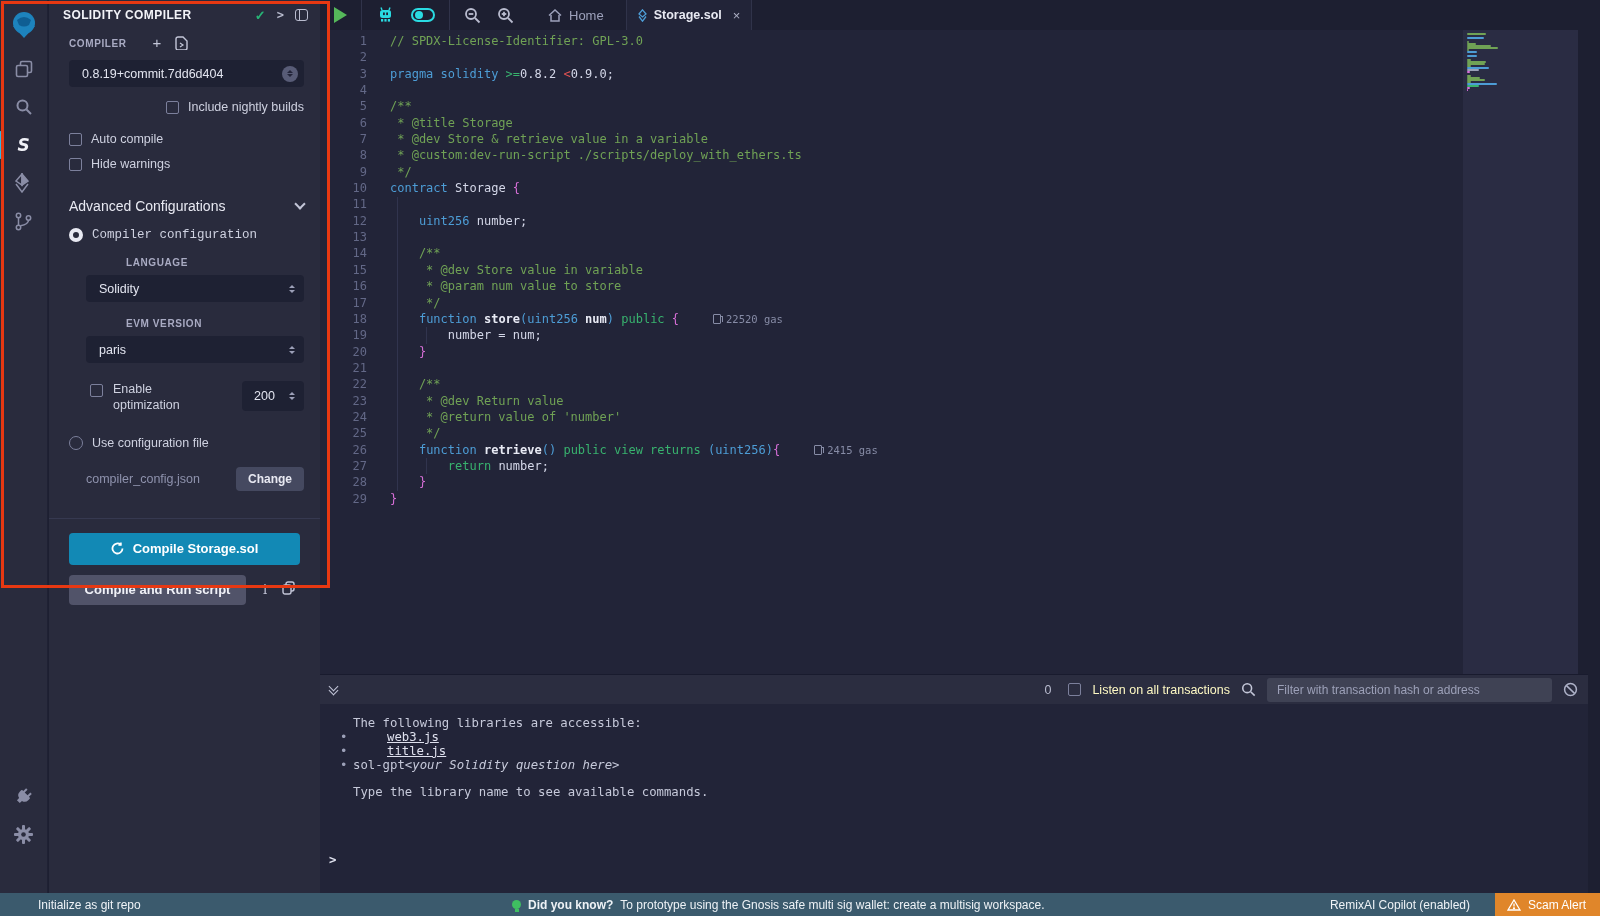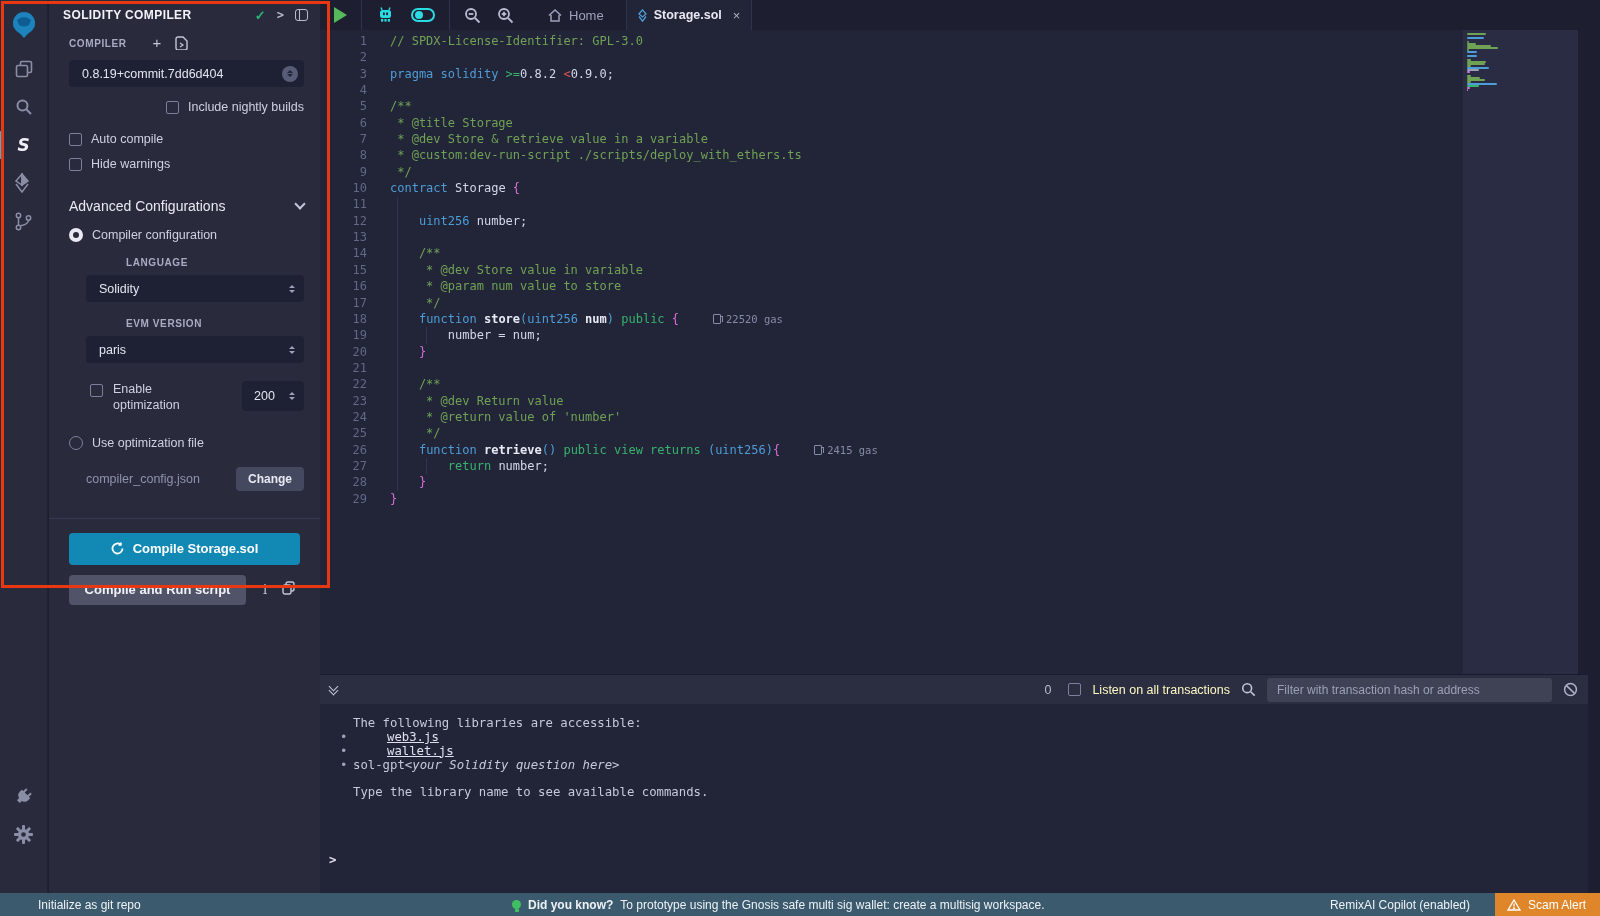--- a/index.html
+++ b/index.html
@@ -44,21 +44,21 @@
   .radio.sel { border:4.5px solid #e8e9f2; background:#292b3d; }
   .chk-row { display:flex; align-items:center; gap:9px; font-size:12.5px; color:#ced1e0; }
 
   #nightly-row { margin:13px 16px 0 0; justify-content:flex-end; }
   #auto-row { margin:18px 0 0 20px; }
   #hide-row { margin:11px 0 0 20px; }
 
   #adv-header { display:flex; align-items:center; margin:27px 16px 0 20px; cursor:pointer; }
   #adv-title { font-size:14px; color:#e8e9f2; flex:1; }
   .chev-dn { width:8px; height:8px; border-right:2px solid #c3c6d8; border-bottom:2px solid #c3c6d8; transform:rotate(45deg); margin-top:-4px; }
-  #cfg-radio-row { margin:14px 0 0 20px; }
+  #cfg-radio-row { margin:14px 0 0 20px;font-family:Liberation Mono, monospace; }
   .sub { margin-left:37px;padding-left:40px; }
   #language-label { margin-top:15px; }
   #language-select { margin:7px 16px 0 37px; height:27px; }
   #evm-label { margin-top:16px; }
   #evm-select { margin:7px 16px 0 37px; height:27px; }
   #opt-row { display:flex; align-items:flex-start; margin:18px 16px 0 41px; }
   #opt-row .cbx { margin-top:3px; }
   #opt-label { font-size:12.5px; color:#ced1e0; margin-left:10px; width:86px; line-height:1.3; }
   #runs-box { margin-left:auto; width:62px; height:30px; padding:0 20px 0 12px; }
   #usecfg-row { margin:22px 0 0 20px; }
@@ -274,21 +274,21 @@
       <span>200</span>
       <span class="carets">
           <i class="caret-up"></i>
           <i class="caret-dn"></i>
         </span>
     </div>
   </div>
 
   <div id="usecfg-row" class="chk-row">
     <span class="radio"></span>
-    <span>Use optimization file</span>
+    <span>Use configuration file</span>
   </div>
 
   <div id="cfgfile-row">
     <span id="cfgfile-name">compiler_config.json</span>
     <button id="change-btn">Change</button>
   </div>
 
   <div id="panel-divider"></div>
 
   <button id="compile-btn">
@@ -430,21 +430,21 @@
 
   <div id="term-body">
     <div id="term-intro">The following libraries are accessible:</div>
     <div id="term-list">
         <div class="term-li">
           <span class="bullet">•</span>
           <span class="term-link">web3.js</span>
         </div>
         <div class="term-li">
           <span class="bullet">•</span>
-          <span class="term-link">wallet.js</span>
+          <span class="term-link">title.js</span>
         </div>
         <div class="term-li">
           <span class="bullet">•</span>
           <span>sol-gpt </span>
           <span class="term-it">&lt;your Solidity question here&gt;</span>
         </div>
       </div>
     <div id="term-hint">Type the library name to see available commands.</div>
     <div id="term-prompt">&gt;</div>
   </div>

